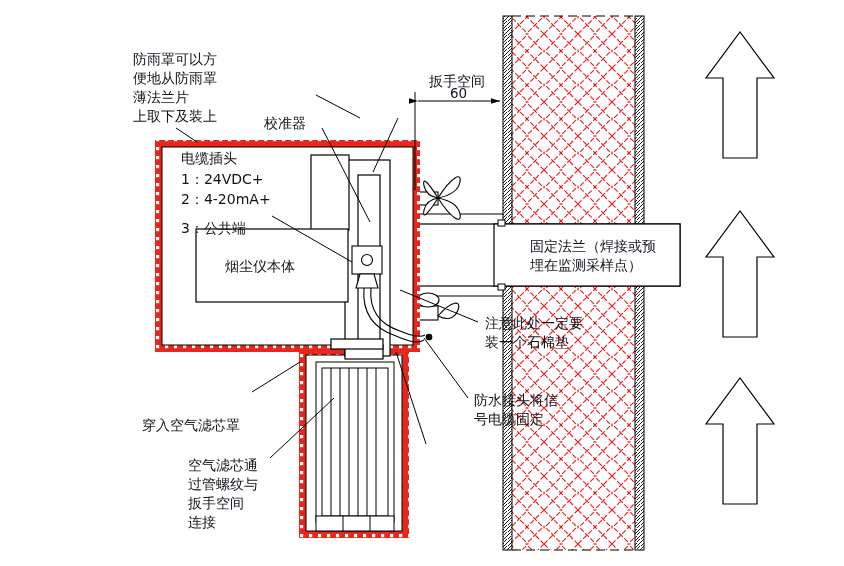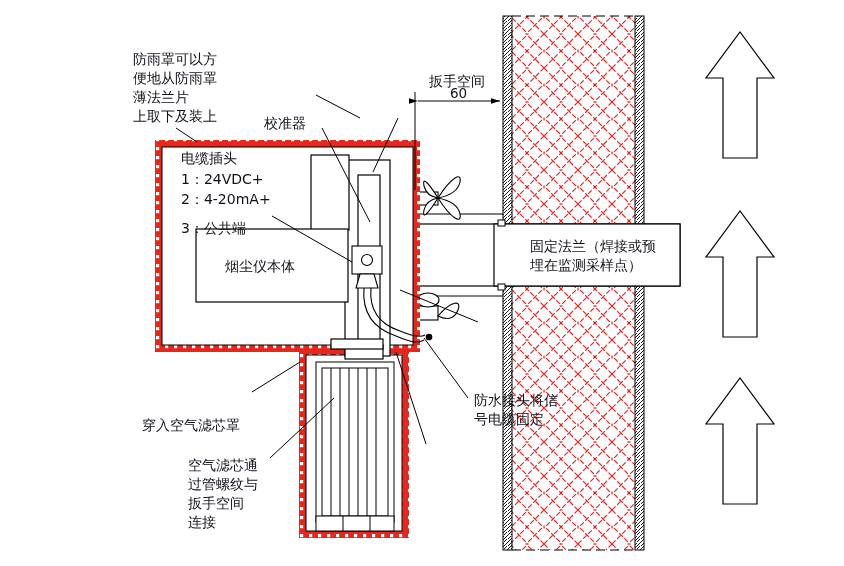--- a/index.html
+++ b/index.html
@@ -193,20 +193,22 @@
   <div class="lbl" style="left:181px;top:149px;">电缆插头</div>
   <div class="lbl" style="left:181px;top:170px;">1：24VDC+</div>
   <div class="lbl" style="left:181px;top:190px;text-align:right;">2：4-20mA+</div>
   <div class="lbl" style="left:181px;top:219px;">3：公共端</div>
 
   <div class="lbl" style="left:225px;top:257px;">烟尘仪本体</div>
 
   <div class="lbl" style="left:503px;top:237px;margin-left:27px;">固定法兰（焊接或预
 埋在监测采样点）</div>
 
+  <div class="lbl" style="left:485px;top:314px;">注意此处一定要
+装一个石棉垫</div>
 
   <div class="lbl" style="left:474px;top:391px;">防水接头将信
 号电缆固定</div>
 
   <div class="lbl" style="left:142px;top:388px;margin-top:28px;">穿入空气滤芯罩</div>
 
   <div class="lbl" style="left:188px;top:456px;">空气滤芯通
 过管螺纹与
 扳手空间
 连接</div>

